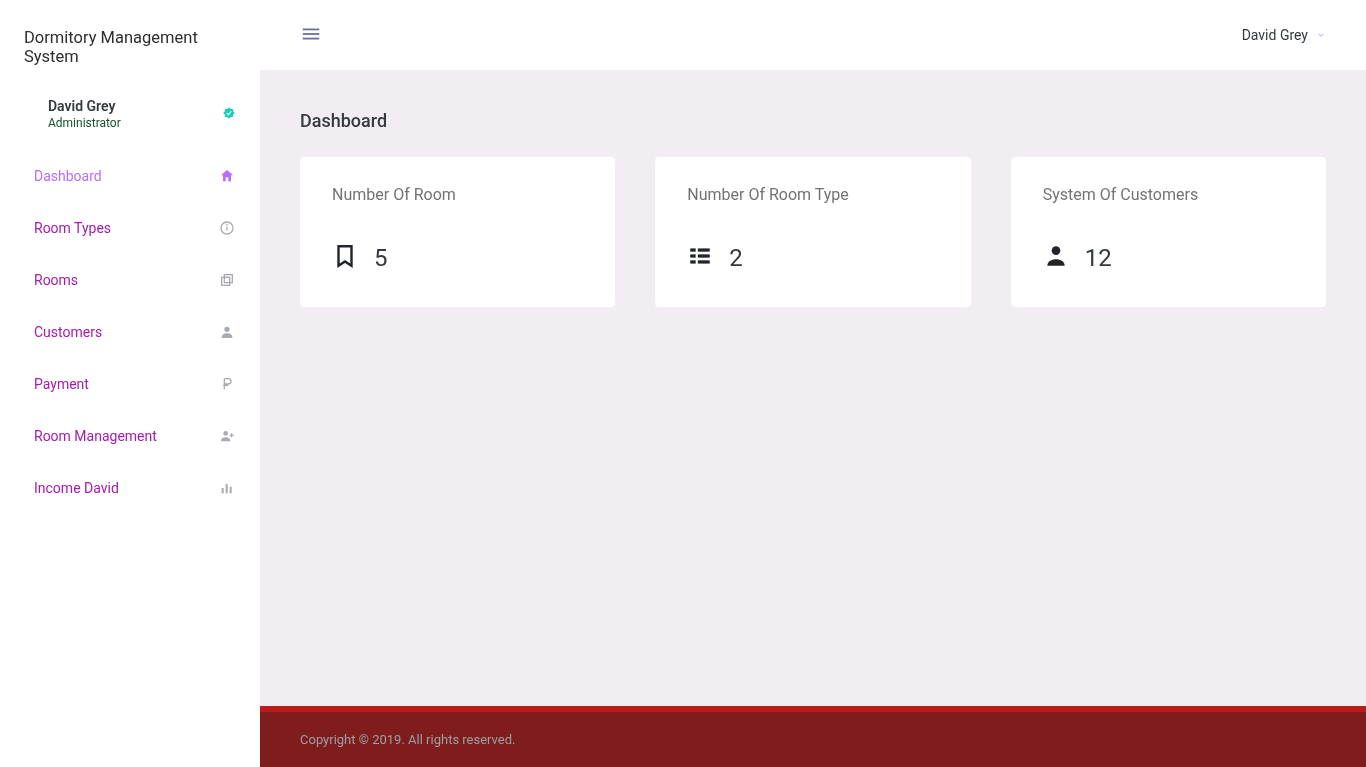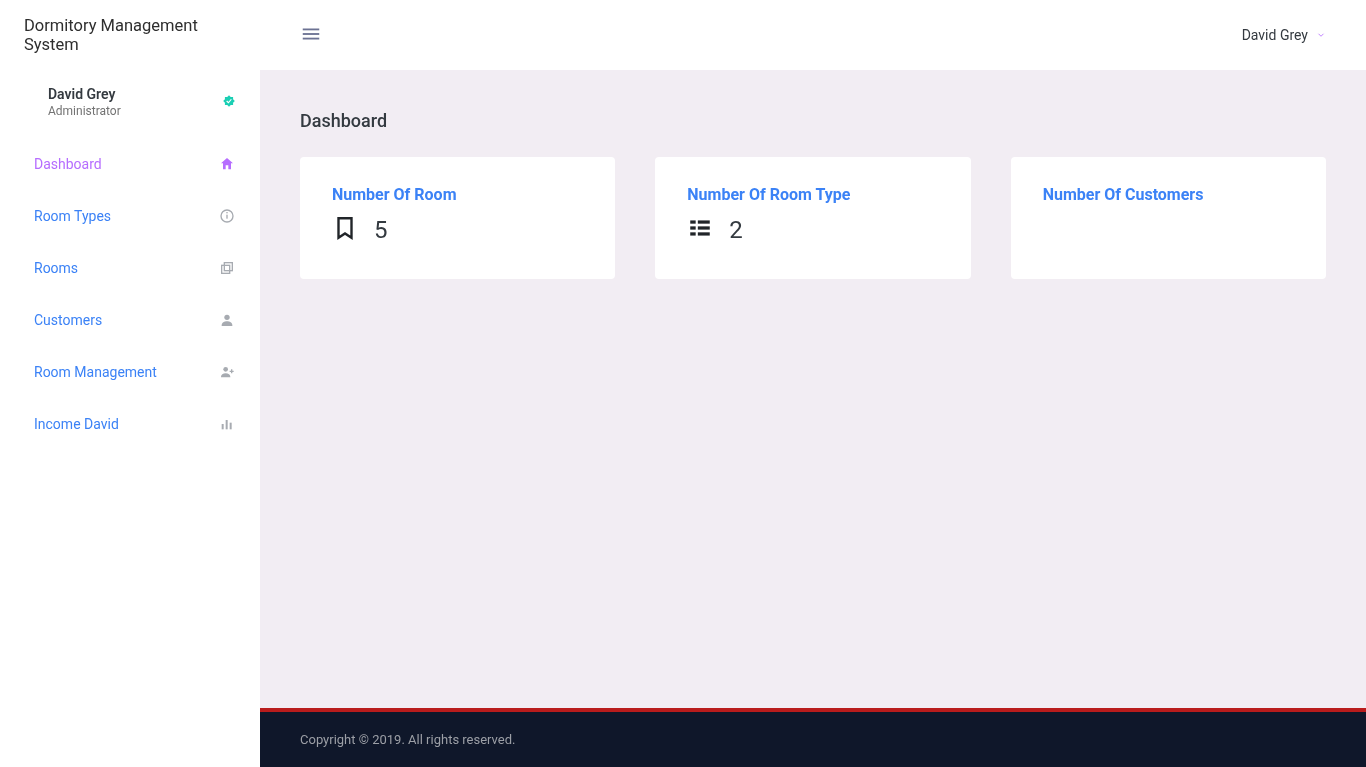--- a/index.html
+++ b/index.html
@@ -22,41 +22,42 @@
     flex-direction: column;
     flex-shrink: 0;
   }
   .brand {
     height: 70px;
     display: flex;
     align-items: center;
     padding: 0 24px;
     font-size: 16.5px;
     color: #2e2e2e;
+    margin-top: 12px;
   }
   .profile {
     display: flex;
     align-items: center;
     justify-content: space-between;
     padding: 16px 24px 20px 48px;
   }
   .profile .name { font-weight: 600; font-size: 14px; color: #343a40; }
-  .profile .role { font-size: 12px; color: #737373; margin-top: 2px; }
+  .profile .role { font-size: 12px; color: #14532d; margin-top: 2px; }
   .profile .badge svg { width: 14px; height: 14px; }
 
   .nav { display: flex; flex-direction: column; padding: 0 12px; }
   .nav-item {
     display: flex;
     align-items: center;
     justify-content: space-between;
     height: 44px;
     padding: 0 12px 0 22px;
     margin: 4px 0;
     font-size: 14px;
-    color: #3b82f6;
+    color: #a21caf;
     cursor: pointer;
     border-radius: 4px;
   }
   .nav-item .icon { width: 18px; height: 18px; display:flex; align-items:center; justify-content:center; }
   .nav-item .icon svg { width: 16px; height: 16px; fill: #a7abb1; }
   .nav-item.active { color: #b66dff; }
   .nav-item.active .icon svg { fill: #b66dff; }
 
   
   .main-col { flex: 1; display: flex; flex-direction: column; min-width: 0; }
@@ -90,32 +91,32 @@
   }
   .page-title { font-size: 18px; font-weight: 500; color: #343a40; margin-bottom: 26px; }
 
   .cards { display: flex; gap: 40px; }
   .card {
     flex: 1;
     background: #fff;
     border-radius: 4px;
     padding: 28px 32px 34px 32px;
   }
-  .card-title { font-size: 16px; font-weight: 700; color: #3b82f6; margin-bottom: 11px; }
+  .card-title { font-size: 16px; font-weight: 400; color: #737373; margin-bottom: 39px; }
   .card-value-row { display: flex; align-items: center; gap: 16px; }
   .card-value-row svg { width: 26px; height: 26px; fill: #212529; }
   .card-value { font-size: 24px; font-weight: 400; color: #343a40; }
 
   
   .footer {
-    border-top: 4px solid #b91c1c;
+    border-top: 6px solid #b91c1c;
     padding: 20px 40px;
     font-size: 13px;
     color: #9c9fa6;
-    background: #0f172a;
+    background: #7f1d1d;
   }
 </style>
 </head>
 <body>
 
 <div class="layout">
 
   <aside class="sidebar">
     <div class="brand">Dormitory Management System</div>
 
@@ -159,20 +160,28 @@
               <rect x="4" y="8" width="12" height="12" fill="none" stroke="#a7abb1" stroke-width="2"></rect>
             </svg>
         </span>
       </div>
       <div class="nav-item">
         <span>Customers</span>
         <span class="icon">
           <svg viewBox="0 0 24 24">
               <circle cx="12" cy="8" r="4"></circle>
               <path d="M4 20c0-4 4-6 8-6s8 2 8 6v1H4z"></path>
+            </svg>
+        </span>
+      </div>
+      <div class="nav-item">
+        <span>Payment</span>
+        <span class="icon">
+          <svg viewBox="0 0 24 24">
+              <path d="M8 4h6a4 4 0 010 8H8m0-8v16m-2-6h8" fill="none" stroke="#a7abb1" stroke-width="2"></path>
             </svg>
         </span>
       </div>
       <div class="nav-item">
         <span>Room Management</span>
         <span class="icon">
           <svg viewBox="0 0 24 24">
               <circle cx="10" cy="8" r="3.5"></circle>
               <path d="M3 19c0-3 3-5 7-5s7 2 7 5v1H3z"></path>
               <path d="M19 8v6m-3-3h6" stroke="#a7abb1" stroke-width="2"></path>
@@ -241,21 +250,30 @@
                   <rect x="10" y="10.5" width="11" height="3"></rect>
                   <rect x="3" y="16" width="5" height="3"></rect>
                   <rect x="10" y="16" width="11" height="3"></rect>
                 </svg>
             </span>
             <span class="card-value">2</span>
           </div>
         </div>
 
         <div class="card">
-          <div class="card-title">Number Of Customers</div>
+          <div class="card-title">System Of Customers</div>
+          <div class="card-value-row">
+            <span>
+              <svg viewBox="0 0 24 24">
+                  <circle cx="12" cy="7" r="4"></circle>
+                  <path d="M4 21c0-4 4-6 8-6s8 2 8 6v0H4z"></path>
+                </svg>
+            </span>
+            <span class="card-value">12</span>
+          </div>
         </div>
       </div>
     </main>
 
     <footer class="footer">
       <span>Copyright © 2019. All rights reserved.</span>
     </footer>
   </div>
 </div>
 

